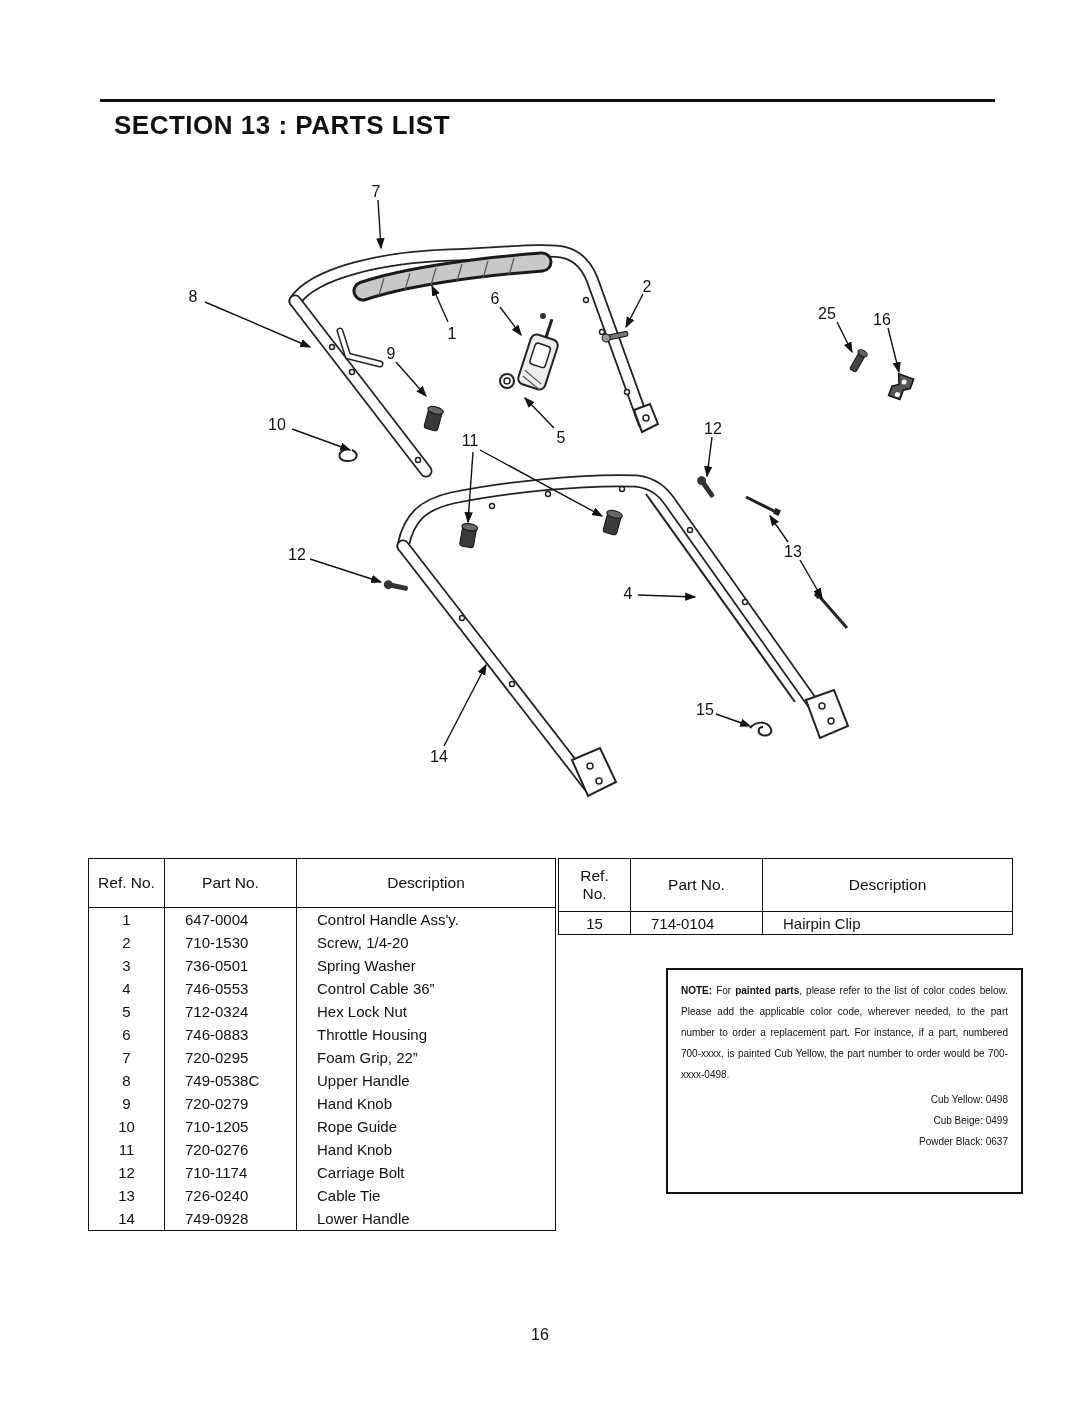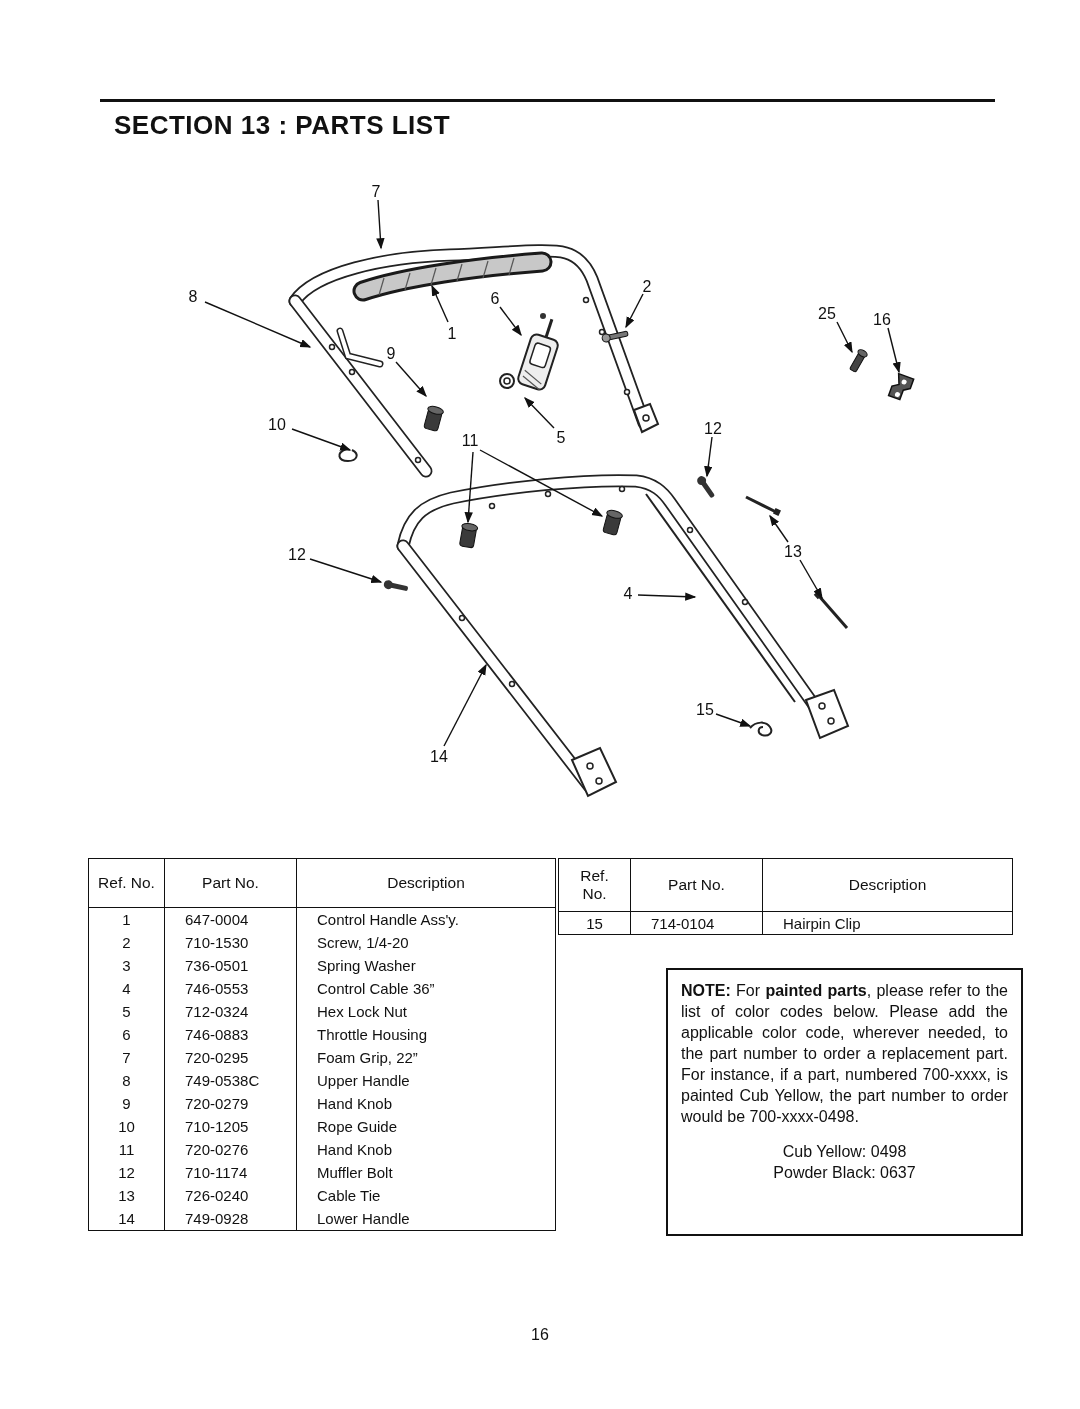--- a/index.html
+++ b/index.html
@@ -21,24 +21,24 @@
   .leader{stroke:#111;stroke-width:1.4}
   .callout-num{font:16px "Liberation Sans",sans-serif;fill:#111;text-anchor:middle;dominant-baseline:central}
   table{position:absolute;border-collapse:collapse;font-size:15px;table-layout:fixed;border:1.5px solid #111;background:#fff}
   #tableLeft{left:88px;top:858px;width:468px}
   #tableRight{left:558px;top:858px;width:455px}
   th{height:32px;font-weight:normal;border:1.5px solid #111;font-size:15.5px;padding:8px}
   td{border-left:1.5px solid #111;border-right:1.5px solid #111;height:23px;padding:0;white-space:nowrap;overflow:hidden}
   #tableRight td{height:22px}
   td.c0{text-align:center}
   td.c1,td.c2{padding-left:20px}
-  .notebox{position:absolute;left:666px;top:968px;width:357px;height:268px;border:2px solid #111;
-           box-sizing:border-box;padding:10px 13px 0 13px;font-size:16px;line-height:21px}
+  .notebox{position:absolute;left:666px;top:968px;width:357px;height:226px;border:2px solid #111;
+           box-sizing:border-box;padding:10px 13px 0 13px;font-size:10px;line-height:21px}
   .notebox p{margin:0;text-align:justify}
-  .codes{text-align:center;margin-top:14px}
+  .codes{text-align:right;margin-top:4px}
   .codes div{line-height:21px}
   .pageno{position:absolute;left:0;right:0;top:1326px;text-align:center;font-size:16px}
 </style>
 </head>
 <body>
 
 <div class="rule"></div>
 <div class="title">SECTION 13 : PARTS LIST</div>
 
 <svg class="diagram" width="1080" height="1409" viewBox="0 0 1080 1409">
@@ -260,21 +260,21 @@
         <td class="c2">Rope Guide</td>
       </tr>
       <tr>
         <td class="c0">11</td>
         <td class="c1">720-0276</td>
         <td class="c2">Hand Knob</td>
       </tr>
       <tr>
         <td class="c0">12</td>
         <td class="c1">710-1174</td>
-        <td class="c2">Muffler Bolt</td>
+        <td class="c2">Carriage Bolt</td>
       </tr>
       <tr>
         <td class="c0">13</td>
         <td class="c1">726-0240</td>
         <td class="c2">Cable Tie</td>
       </tr>
       <tr>
         <td class="c0">14</td>
         <td class="c1">749-0928</td>
         <td class="c2">Lower Handle</td>
@@ -301,17 +301,18 @@
         <td class="c1">714-0104</td>
         <td class="c2">Hairpin Clip</td>
       </tr>
     </tbody>
 </table>
 
 <div class="notebox">
   <p><b>NOTE:</b><span> For </span><b>painted parts</b><span>, please refer to the list of color codes below. Please add the applicable color code, wherever needed, to the part number to order a replacement part. For instance, if a part, numbered 700-xxxx, is painted Cub Yellow,  the part number to order would be 700-xxxx-0498.</span></p>
   <div class="codes">
     <div>Cub Yellow: 0498</div>
+    <div>Cub Beige: 0499</div>
     <div>Powder Black: 0637</div>
   </div>
 </div>
 
 <div class="pageno">16</div>
 
 </body></html>

